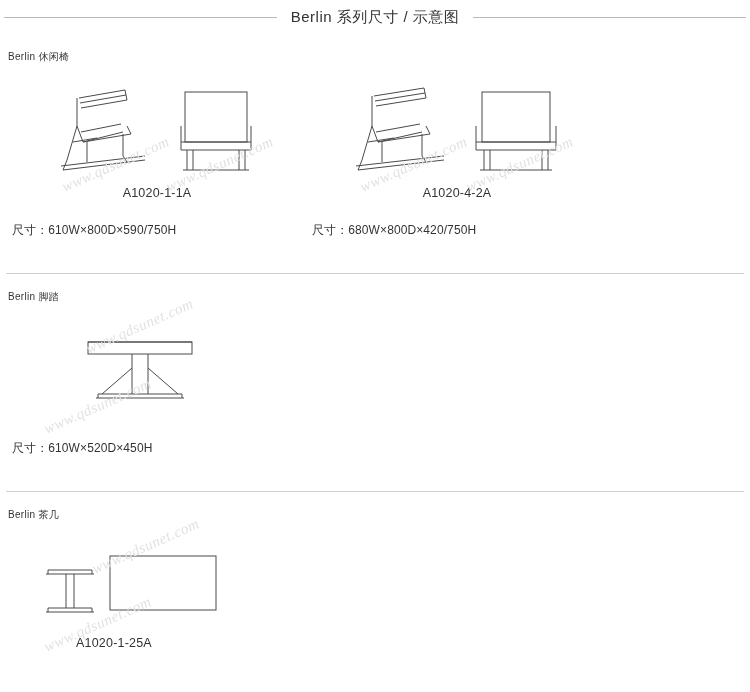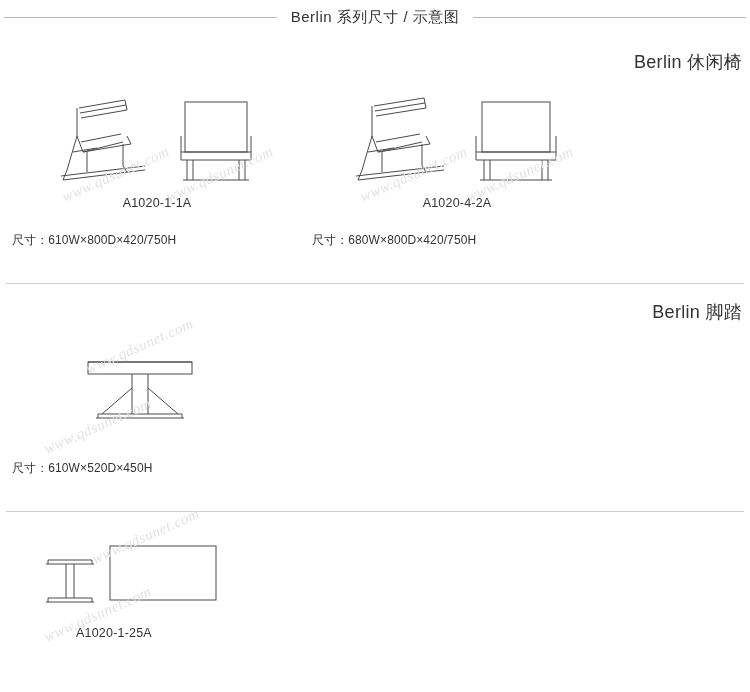--- a/index.html
+++ b/index.html
@@ -43,25 +43,24 @@
     position: relative;
     box-sizing: border-box;
     padding: 0 4px;
   }
   .section-divider {
     height: 1px;
     background: #cfcfcf;
     margin: 0 2px;
   }
   .section-title {
-    font-size: 18px;
+    font-size: 10px;
     color: #333333;
     padding: 16px 4px 0 4px;
     letter-spacing: 0.3px;
-    text-align: right;
   }
 
   
   .items-row {
     display: flex;
     align-items: flex-start;
   }
   .item {
     position: relative;
     box-sizing: border-box;
@@ -177,21 +176,21 @@
               <path d="M22 64 L22 84"></path>
               <path d="M68 64 L68 84"></path>
 
               <path d="M12 84 L78 84"></path>
             </g>
           </svg>
         </div>
       </div>
 
       <div class="item-code">A1020-1-1A</div>
-      <div class="item-dim">尺寸：610W×800D×420/750H</div>
+      <div class="item-dim">尺寸：610W×800D×590/750H</div>
 
       <div class="wm" style="left:46px; top:92px;">www.qdsunet.com</div>
       <div class="wm" style="left:150px; top:92px;">www.qdsunet.com</div>
     </div>
 
     <div class="item" id="sec1-item2">
       <div class="item-figures">
 
         <div class="fig">
           <svg width="100" height="92" viewBox="0 0 100 92">
@@ -279,20 +278,21 @@
 
       <div class="wm" style="left:78px; top:14px;">www.qdsunet.com</div>
       <div class="wm" style="left:36px; top:94px;">www.qdsunet.com</div>
     </div>
   </div>
 
   <div class="section-divider" style="margin-top:34px;"></div>
 </div>
 
 <div class="section" id="section-coffee-table">
+  <div class="section-title">Berlin 茶几</div>
 
   <div class="items-row">
     <div class="item" id="sec3-item1">
       <div class="item-figures" style="justify-content:flex-start; padding-left:24px; height:92px;">
 
         <div class="fig">
           <svg width="62" height="82" viewBox="0 0 62 82">
             <g fill="none" stroke="#4a4a4a" stroke-width="1">
               <path d="M12 24 L56 24"></path>
               <path d="M12 24 L12 28"></path>

